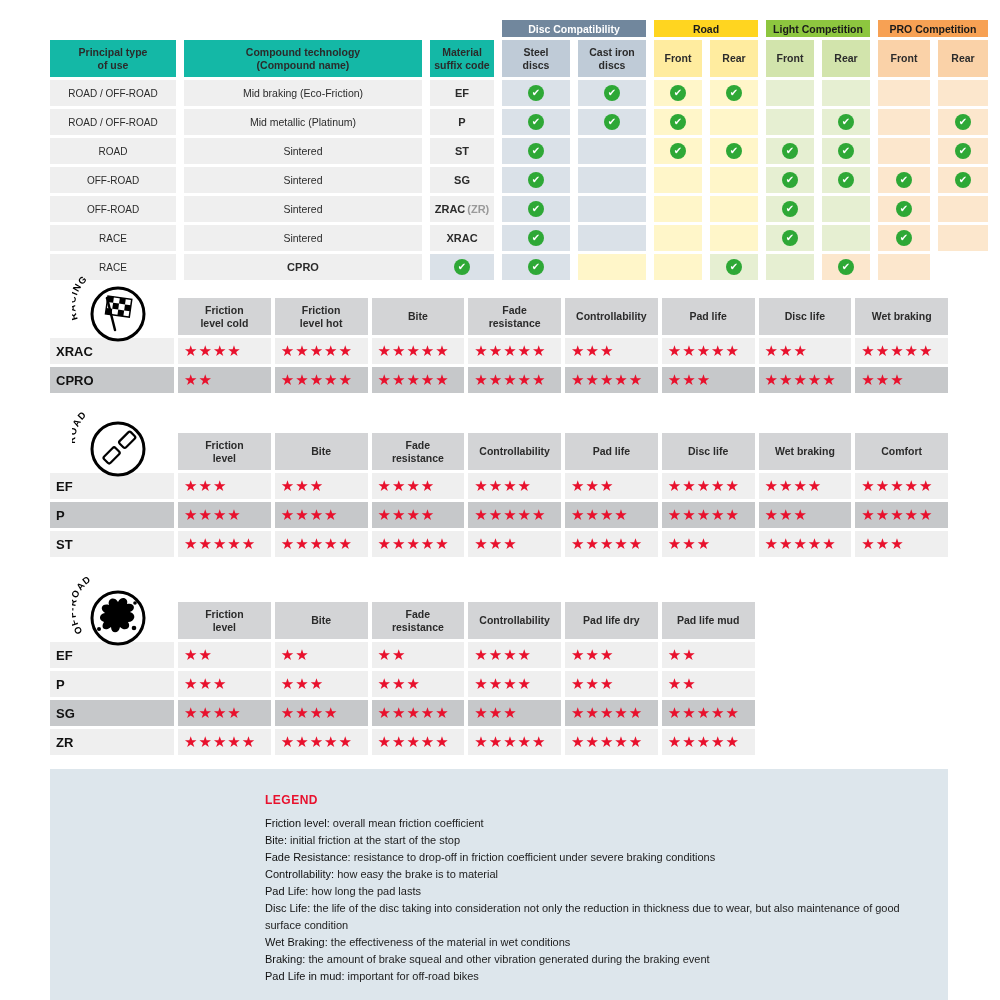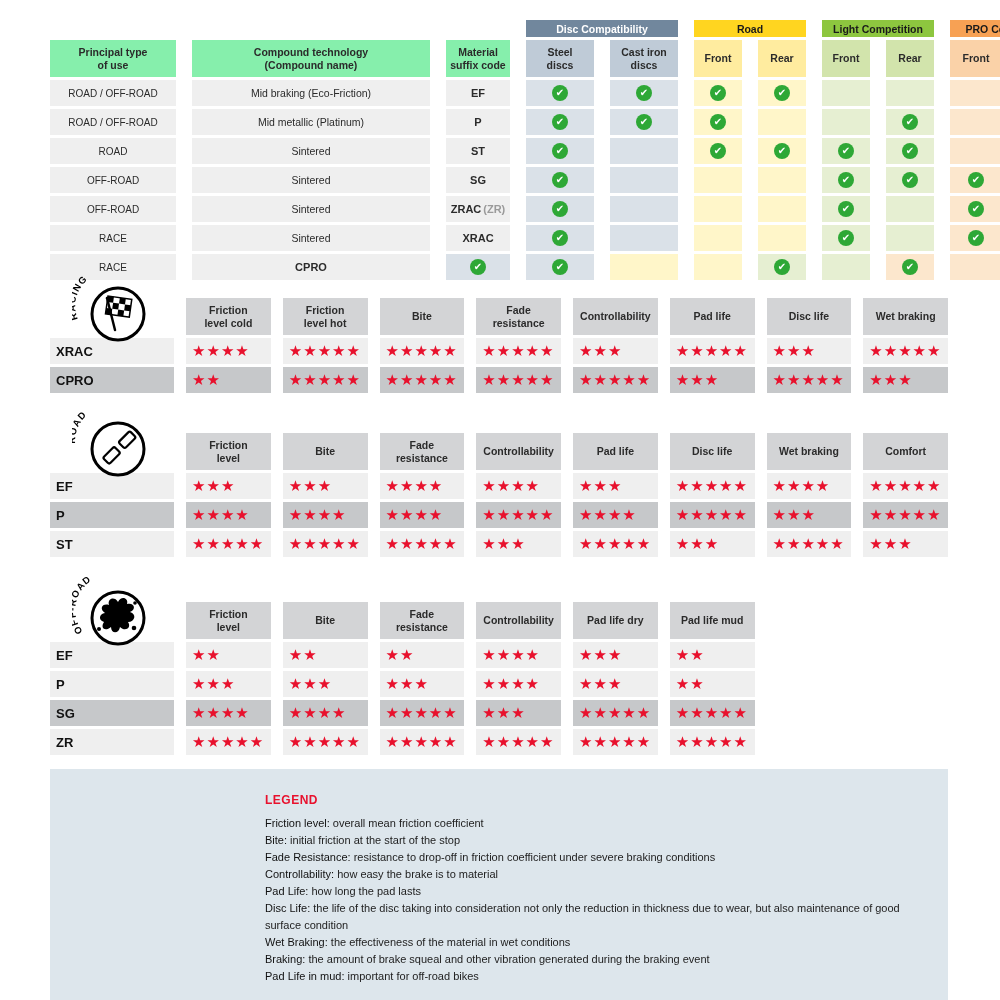--- a/index.html
+++ b/index.html
@@ -2,26 +2,26 @@
 <html><head>
 <meta charset="utf-8">
 <style>
   *{box-sizing:border-box;margin:0;padding:0}
   html,body{width:1000px;background:#fff;font-family:"Liberation Sans","DejaVu Sans",sans-serif;color:#333}
   .page{width:898px;margin-left:50px;padding-top:20px;position:relative}
 
   
   .compat-grid{display:grid;width:898px;
     grid-template-columns:126px 238px 64px 68px 68px 48px 48px 48px 48px 52px 50px;
-    grid-template-rows:17px 37px repeat(7,26px);gap:3px 16px}
+    grid-template-rows:17px 37px repeat(7,26px);gap:3px 8px}
   .span3{grid-column:span 3;background:transparent}
   .band{grid-column:span 2;display:flex;align-items:center;justify-content:center;
     font-size:10.5px;font-weight:bold}
   .hc{display:flex;align-items:center;justify-content:center;text-align:center;
-    font-size:10.5px;font-weight:bold;background:#86efac;line-height:1.15;padding:2px;white-space:pre-line;color:#2b2b2b}
+    font-size:10.5px;font-weight:bold;background:#14b8a6;line-height:1.15;padding:2px;white-space:pre-line;color:#2b2b2b}
   .hc.steel{background:#BFCBD7}
   .hc.road{background:#FFEC9F}
   .hc.lc{background:#D2E4AC}
   .hc.pro{background:#FAD2A8}
   .dc{display:flex;align-items:center;justify-content:center;font-size:10.5px;background:#EFEFEF;color:#2b2b2b}
   .dc.use{font-size:10px}
   .dc.code{font-weight:bold;font-size:11px}
   .dc .note{color:#9a9a9a;font-weight:bold;margin-left:2px}
   .dc.steelc{background:#DAE1E8}
   .dc.roadc{background:#FFF6C9}
@@ -30,21 +30,21 @@
   .check{width:16px;height:16px;border-radius:50%;background:#2EA836;color:#fff;
     font-size:10px;line-height:1;display:flex;align-items:center;justify-content:center;font-weight:bold;
     font-family:"DejaVu Sans",sans-serif}
 
   
   .rate-sec{position:relative}
   .rate-sec.racing{margin-top:18px}
   .rate-sec.road-sec{margin-top:40px}
   .rate-sec.offroad-sec{margin-top:45px}
   .rate-grid{display:grid;width:898px;grid-template-columns:124px repeat(8,1fr);
-    grid-template-rows:37px;grid-auto-rows:26px;gap:3px 12px}
+    grid-template-rows:37px;grid-auto-rows:26px;gap:3px 4px}
   .spacer{background:transparent}
   .ghost{background:transparent}
   .rh{background:#D3D4D6;font-weight:bold;font-size:10.5px;display:flex;align-items:center;
     justify-content:center;text-align:center;line-height:1.2;padding:2px;white-space:pre-line;color:#2b2b2b}
   .rl{display:flex;align-items:center;padding-left:6px;font-weight:bold;font-size:13px;color:#111}
   .rc{display:flex;align-items:center;padding-left:6px}
   .light{background:#EFEFEF}
   .dark{background:#C6C8CA}
   .stars{color:#E8112D;font-size:15px;letter-spacing:1px;line-height:1;
     font-family:"DejaVu Sans",sans-serif}

